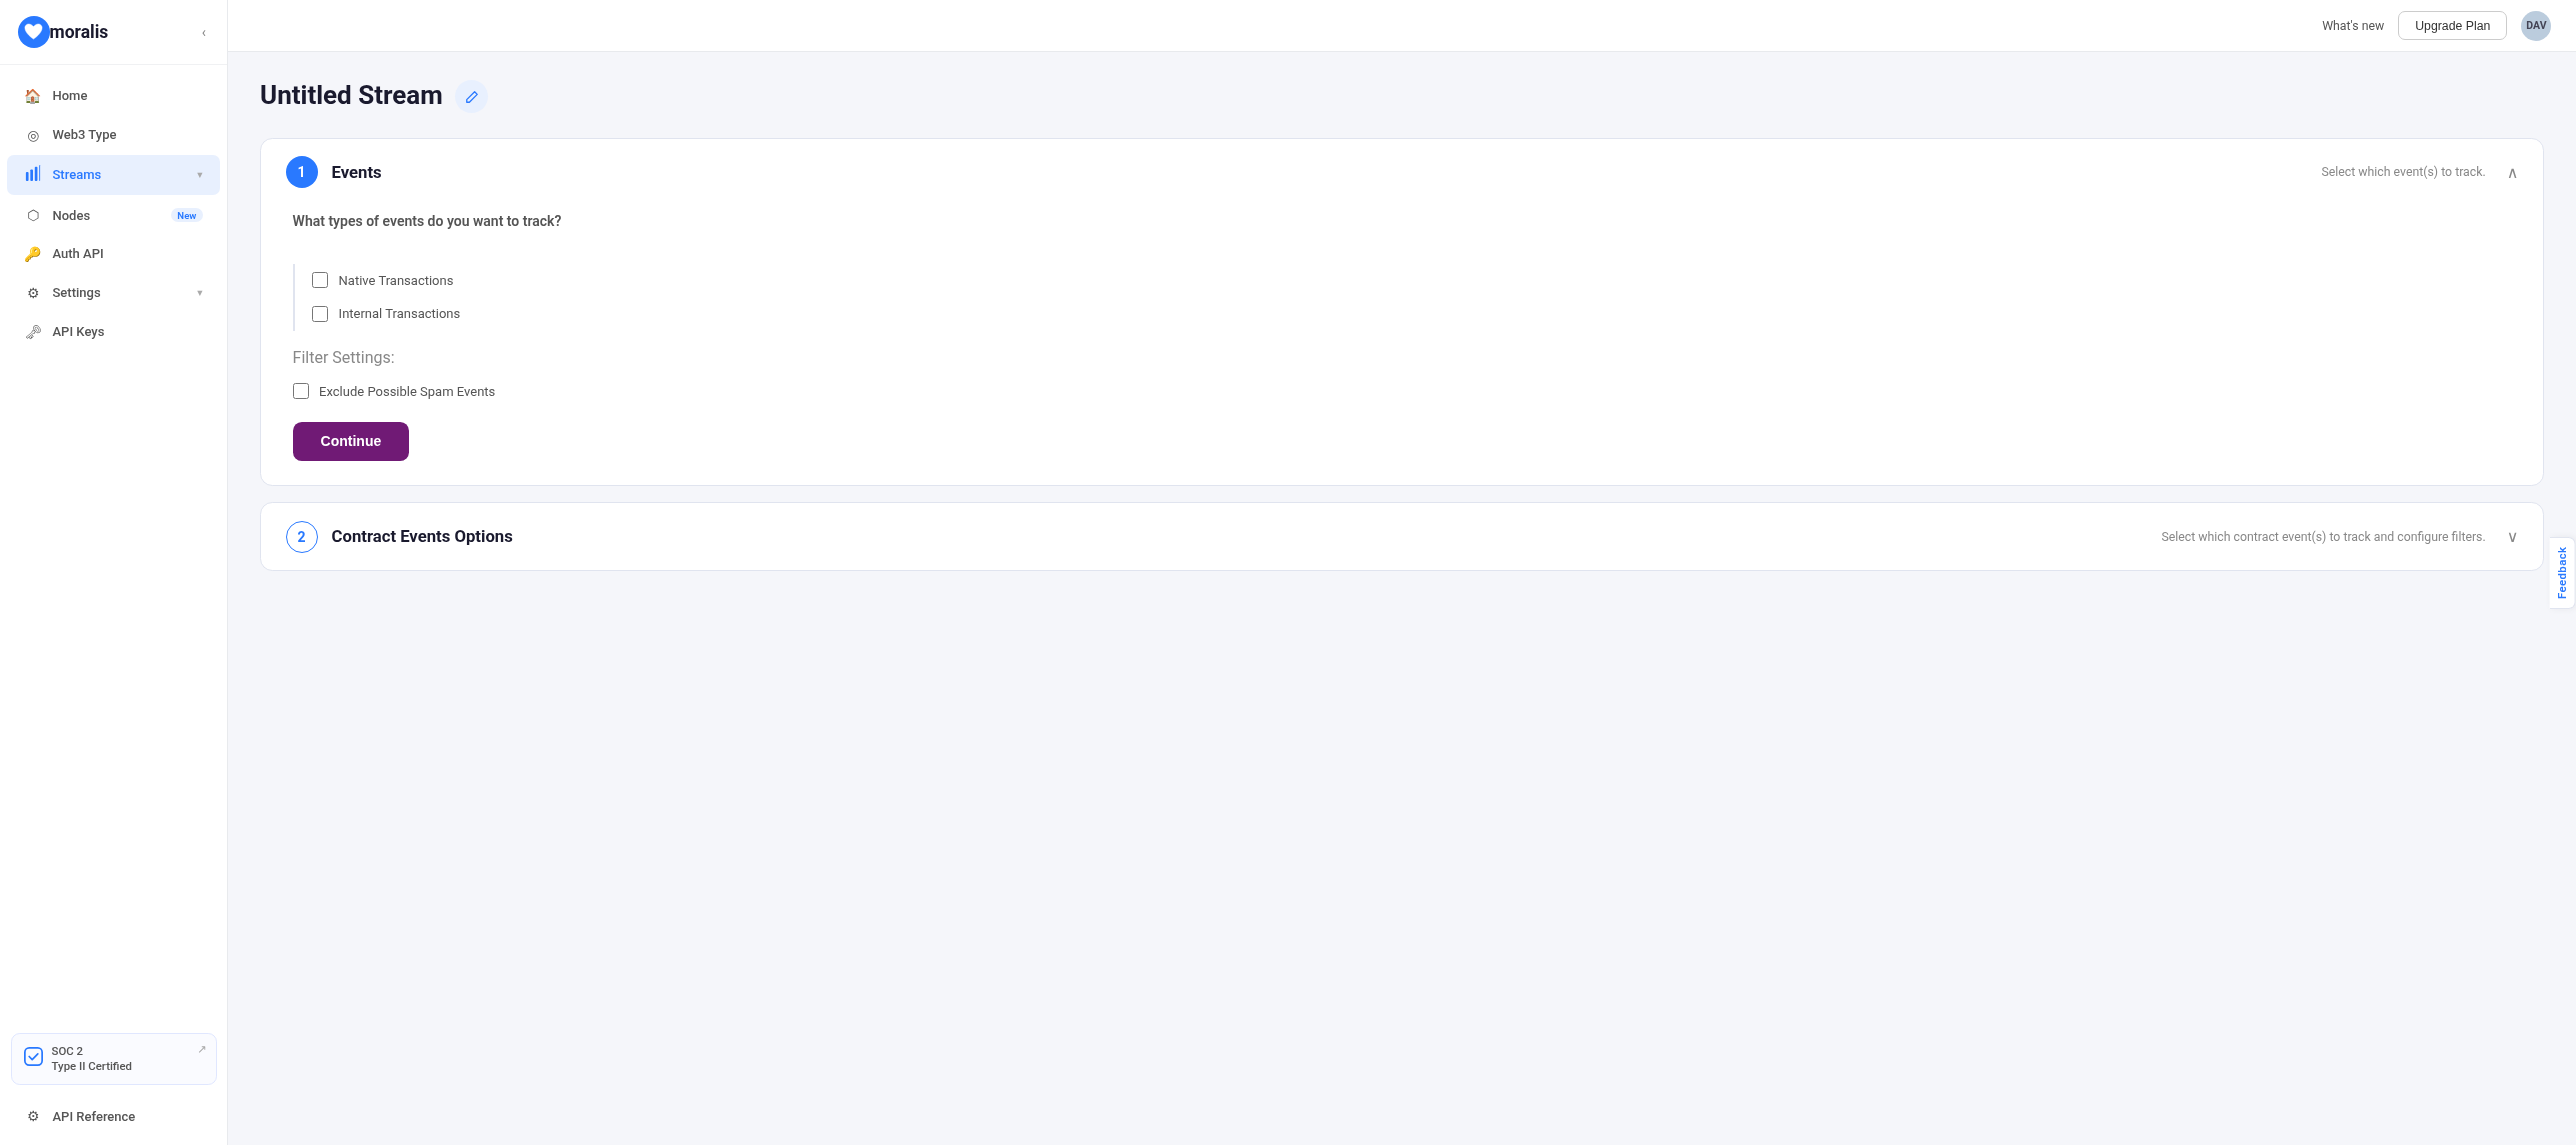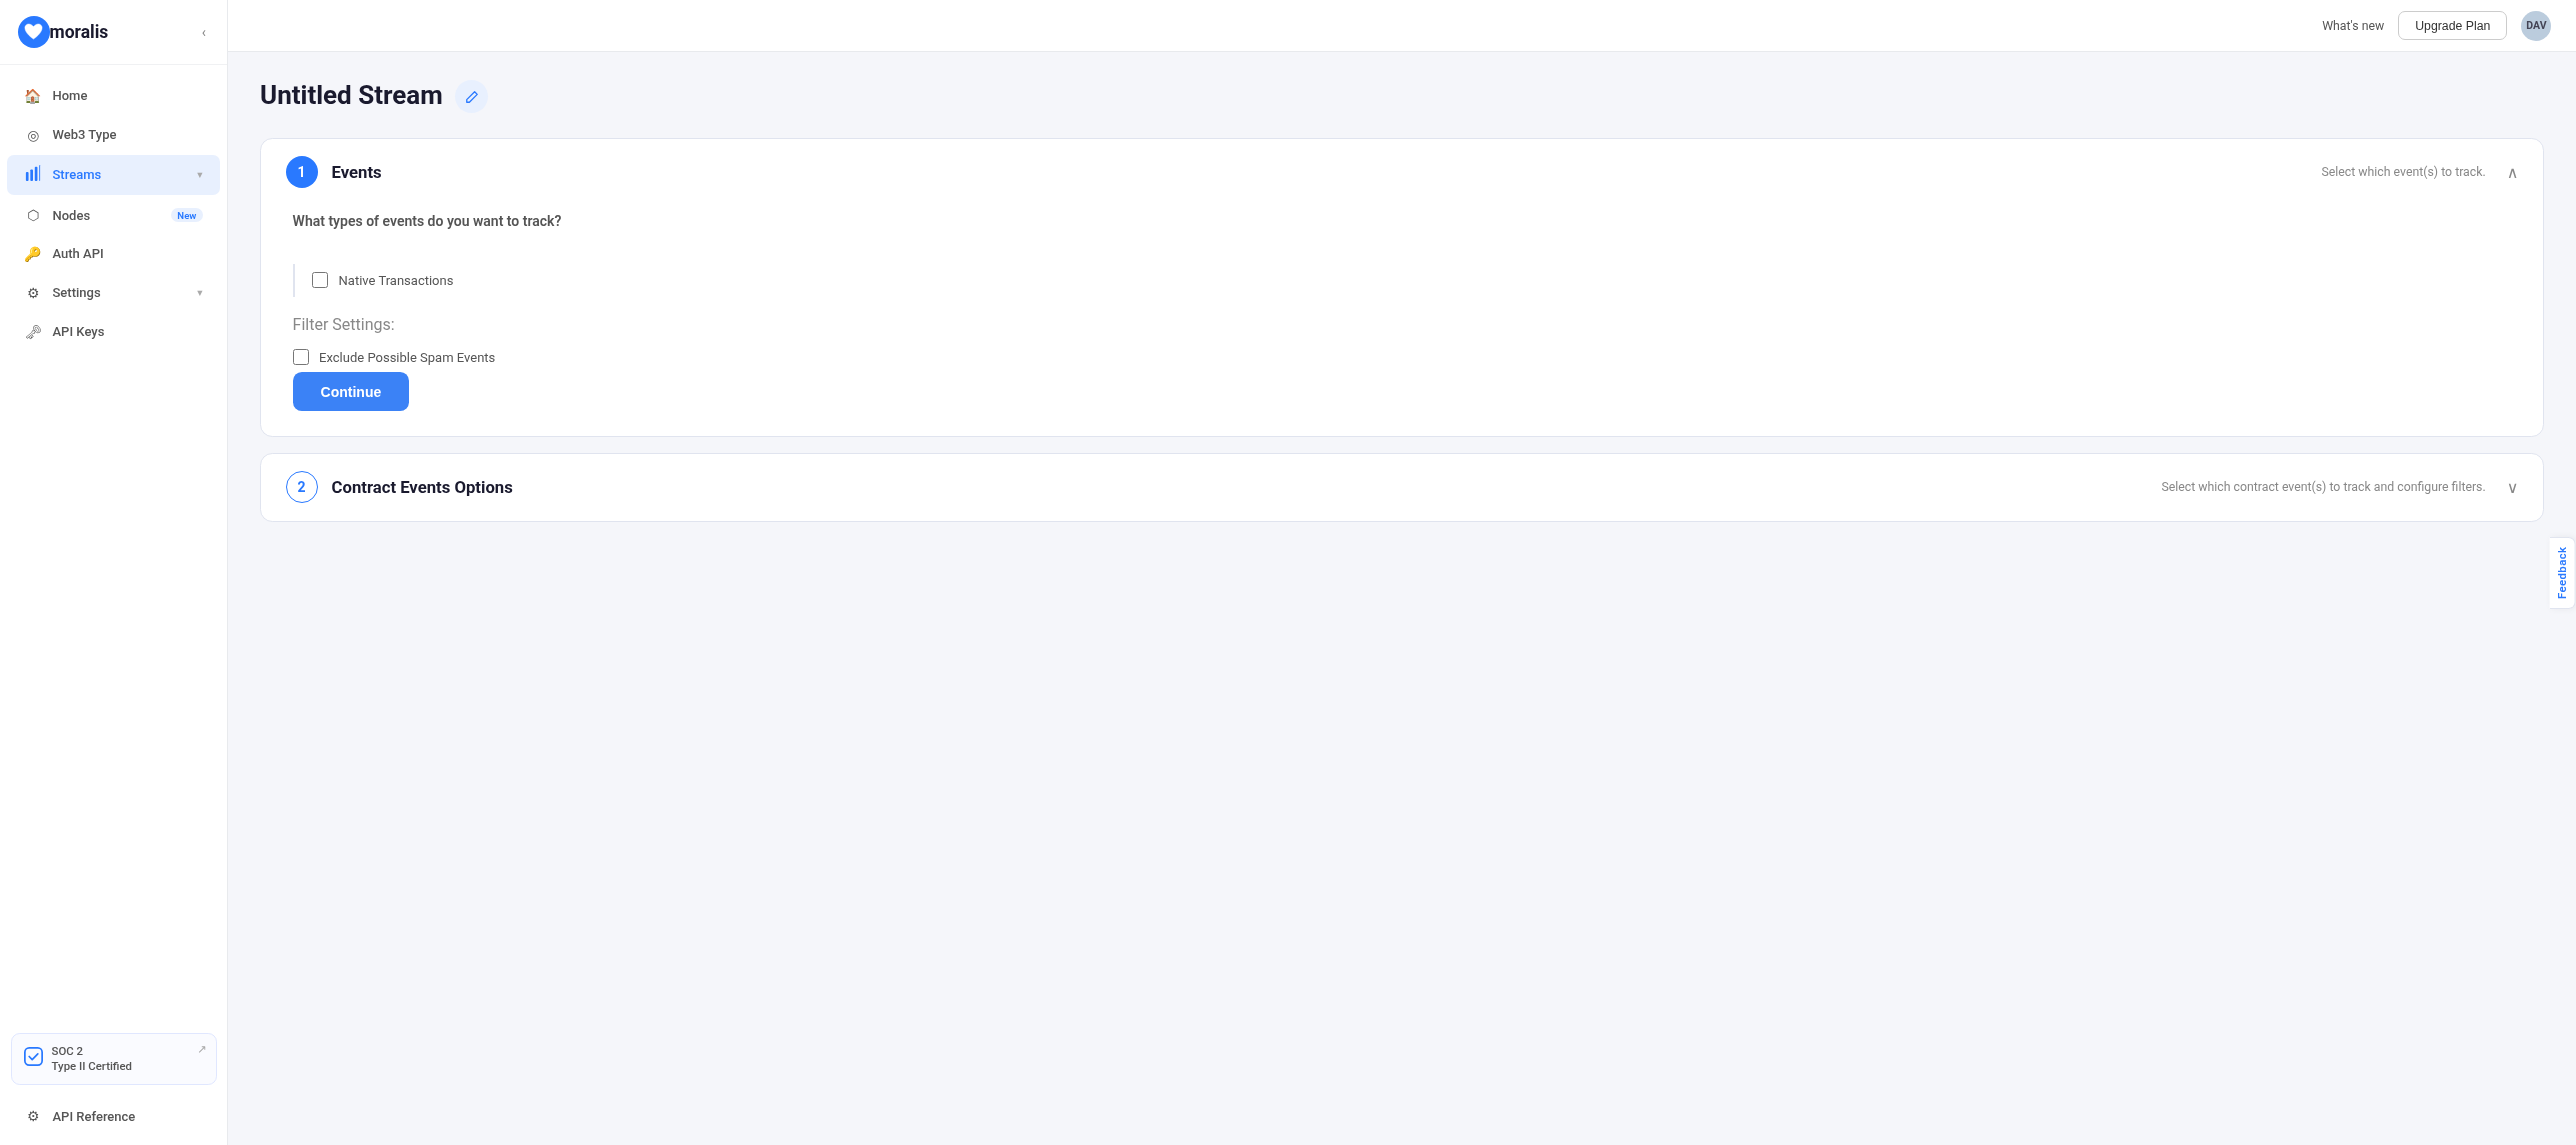--- a/index.html
+++ b/index.html
@@ -182,28 +182,29 @@
       display: flex; align-items: center; gap: 10.5px;
       padding: 7px 0 7px 7px;
       font-size: 13px; color: #555;
     }
     .filter-checkbox input[type="checkbox"] {
       width: 16px; height: 16px;
       cursor: pointer;
     }
 
     .continue-btn {
-      background: #3b82f6;
+      background: #701a75;
       color: #fff;
       border: none;
       padding: 11.4px 28px;
       border-radius: 8.8px;
       font-size: 14px;
       font-weight: 600;
       cursor: pointer;
+      margin-top: 16px;
       margin-left: 7px;
     }
 
     
     ::-webkit-scrollbar { width: 5.3px; }
     ::-webkit-scrollbar-track { background: transparent; }
     ::-webkit-scrollbar-thumb { background: #ddd; border-radius: 2.6px; }
   </style>
 </head>
 <body>
@@ -310,20 +311,24 @@
         <span class="card-chevron">∧</span>
       </div>
 
       <div class="card-body">
         <div class="events-question">What types of events do you want to track?</div>
 
         <div class="checkbox-list">
           <div class="checkbox-item">
             <input type="checkbox" id="native-tx" style="">
             <label for="native-tx">Native Transactions</label>
+          </div>
+          <div class="checkbox-item">
+            <input type="checkbox" id="internal-tx" style="">
+            <label for="internal-tx">Internal Transactions</label>
           </div>
         </div>
 
         <div class="filter-settings-label">Filter Settings:</div>
 
         <div class="filter-checkbox">
           <input type="checkbox" id="spam-filter" style="">
           <label for="spam-filter">Exclude Possible Spam Events</label>
         </div>
 

